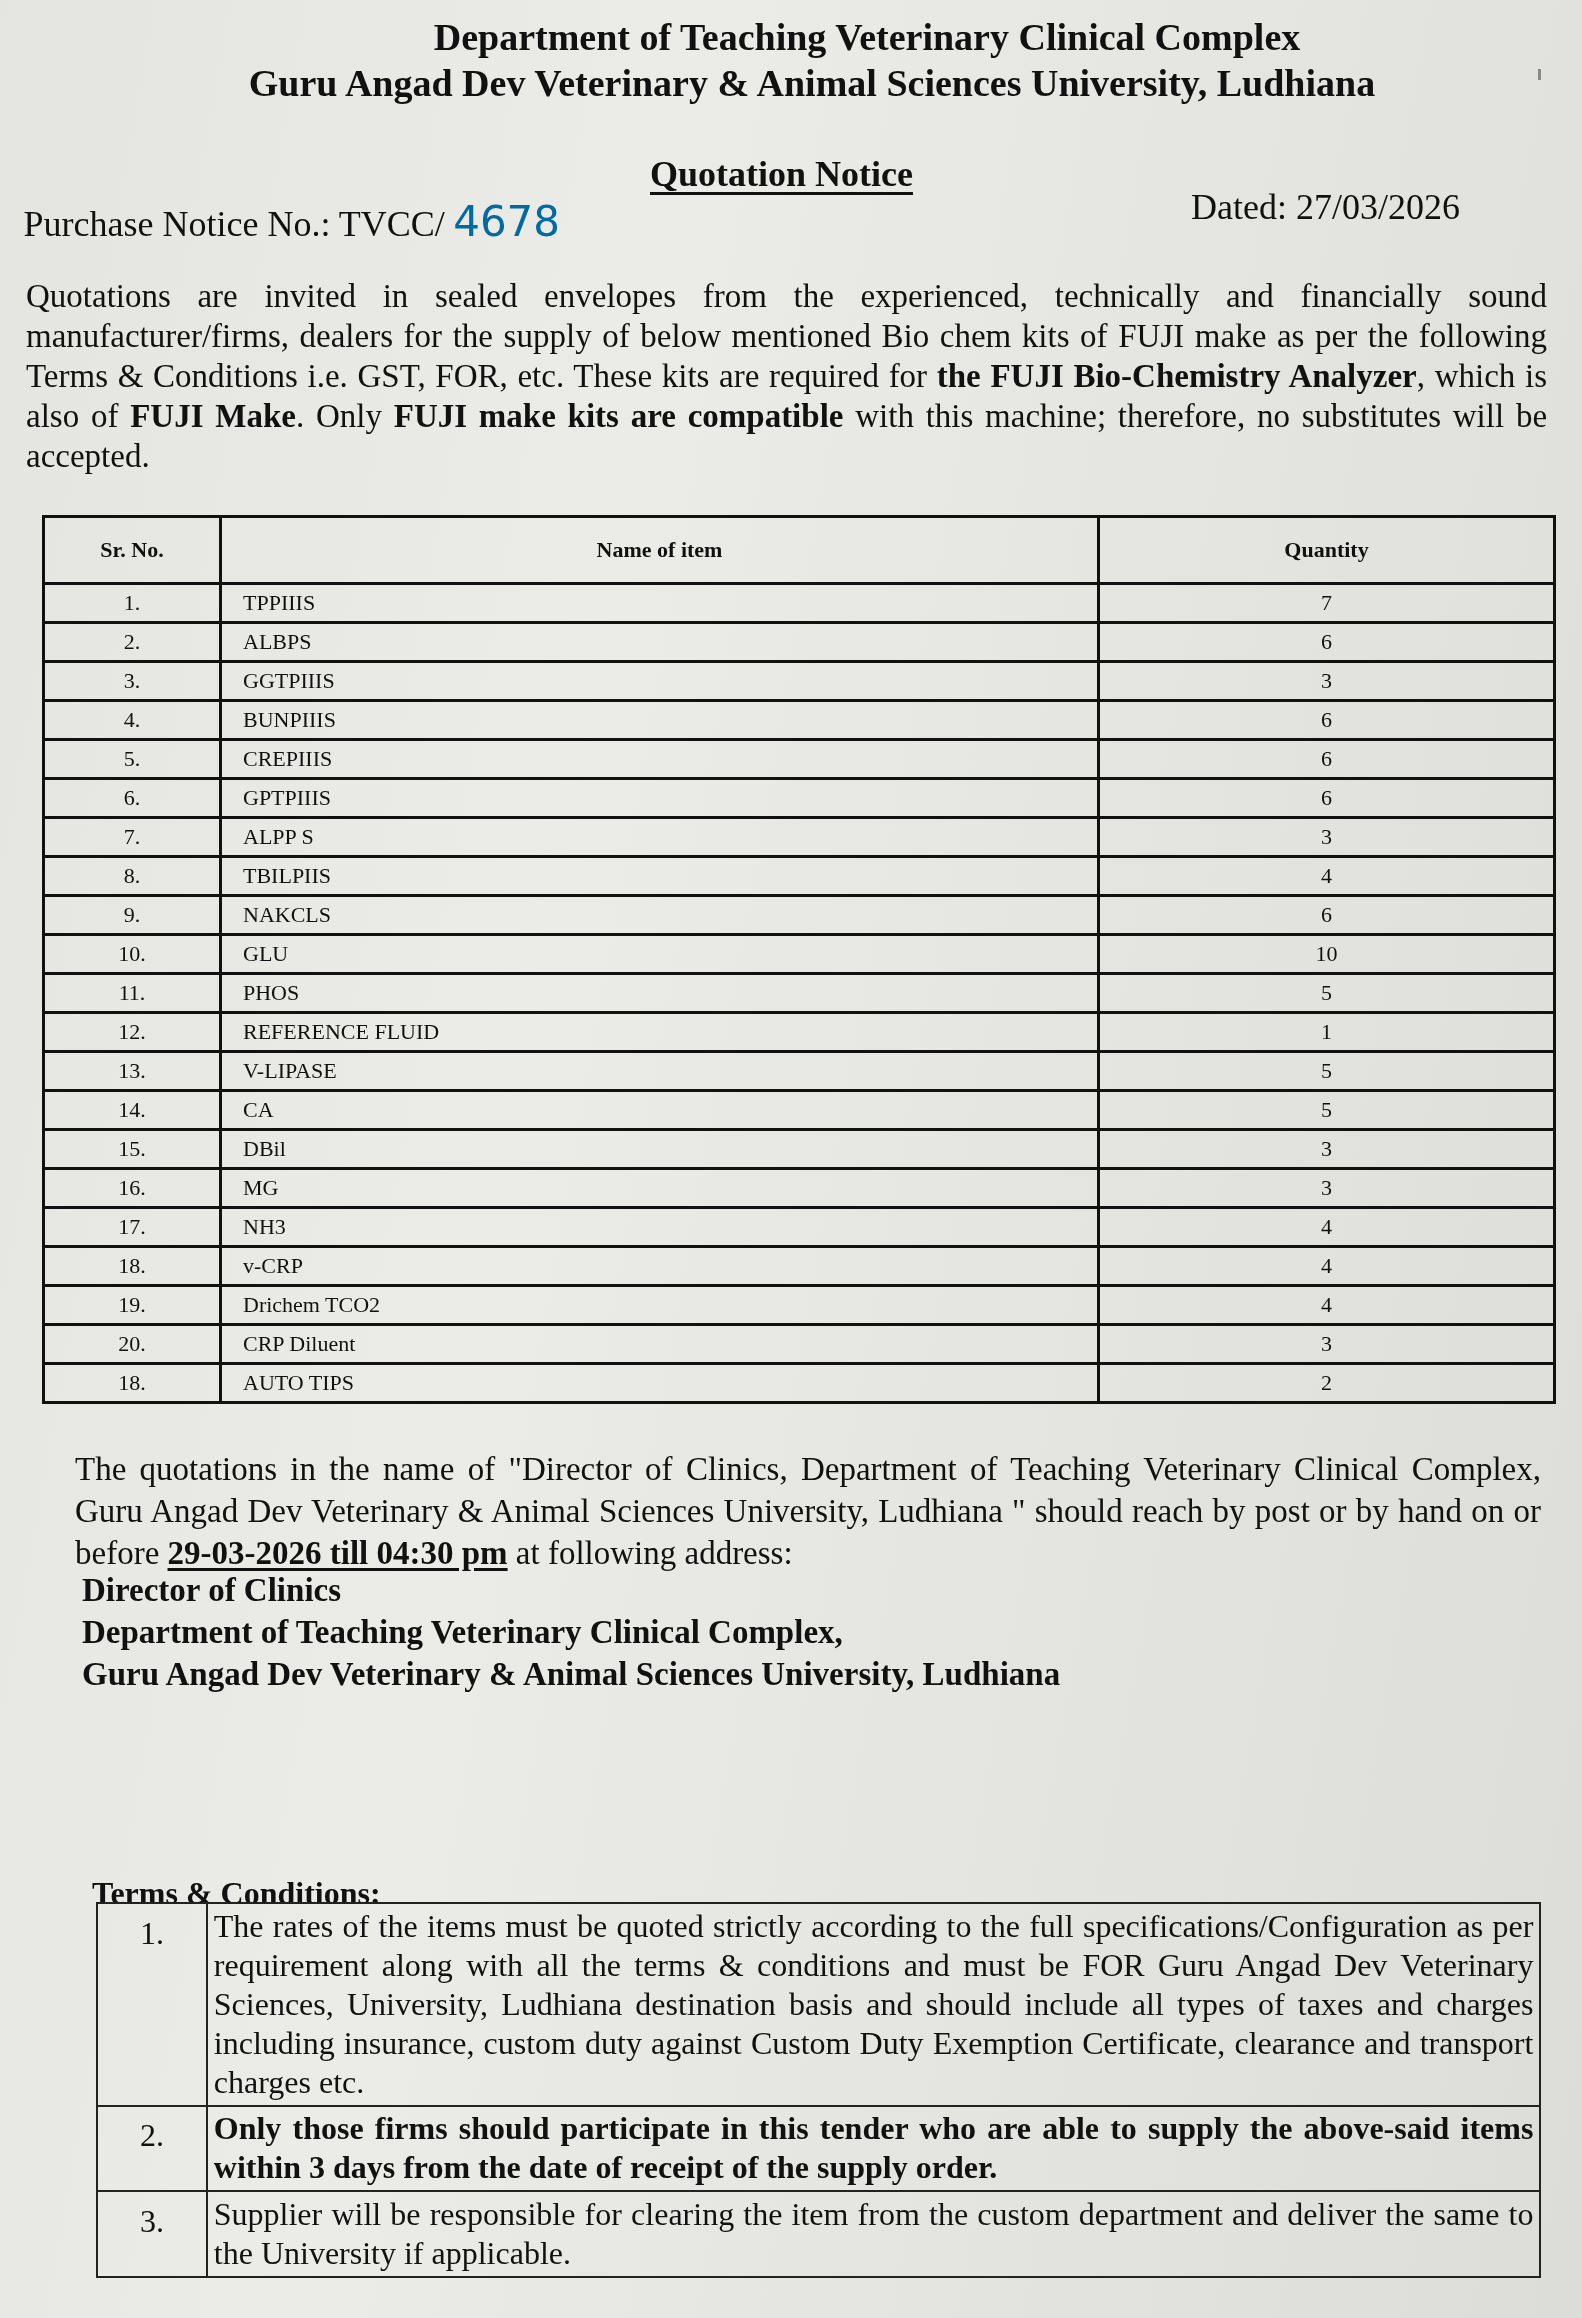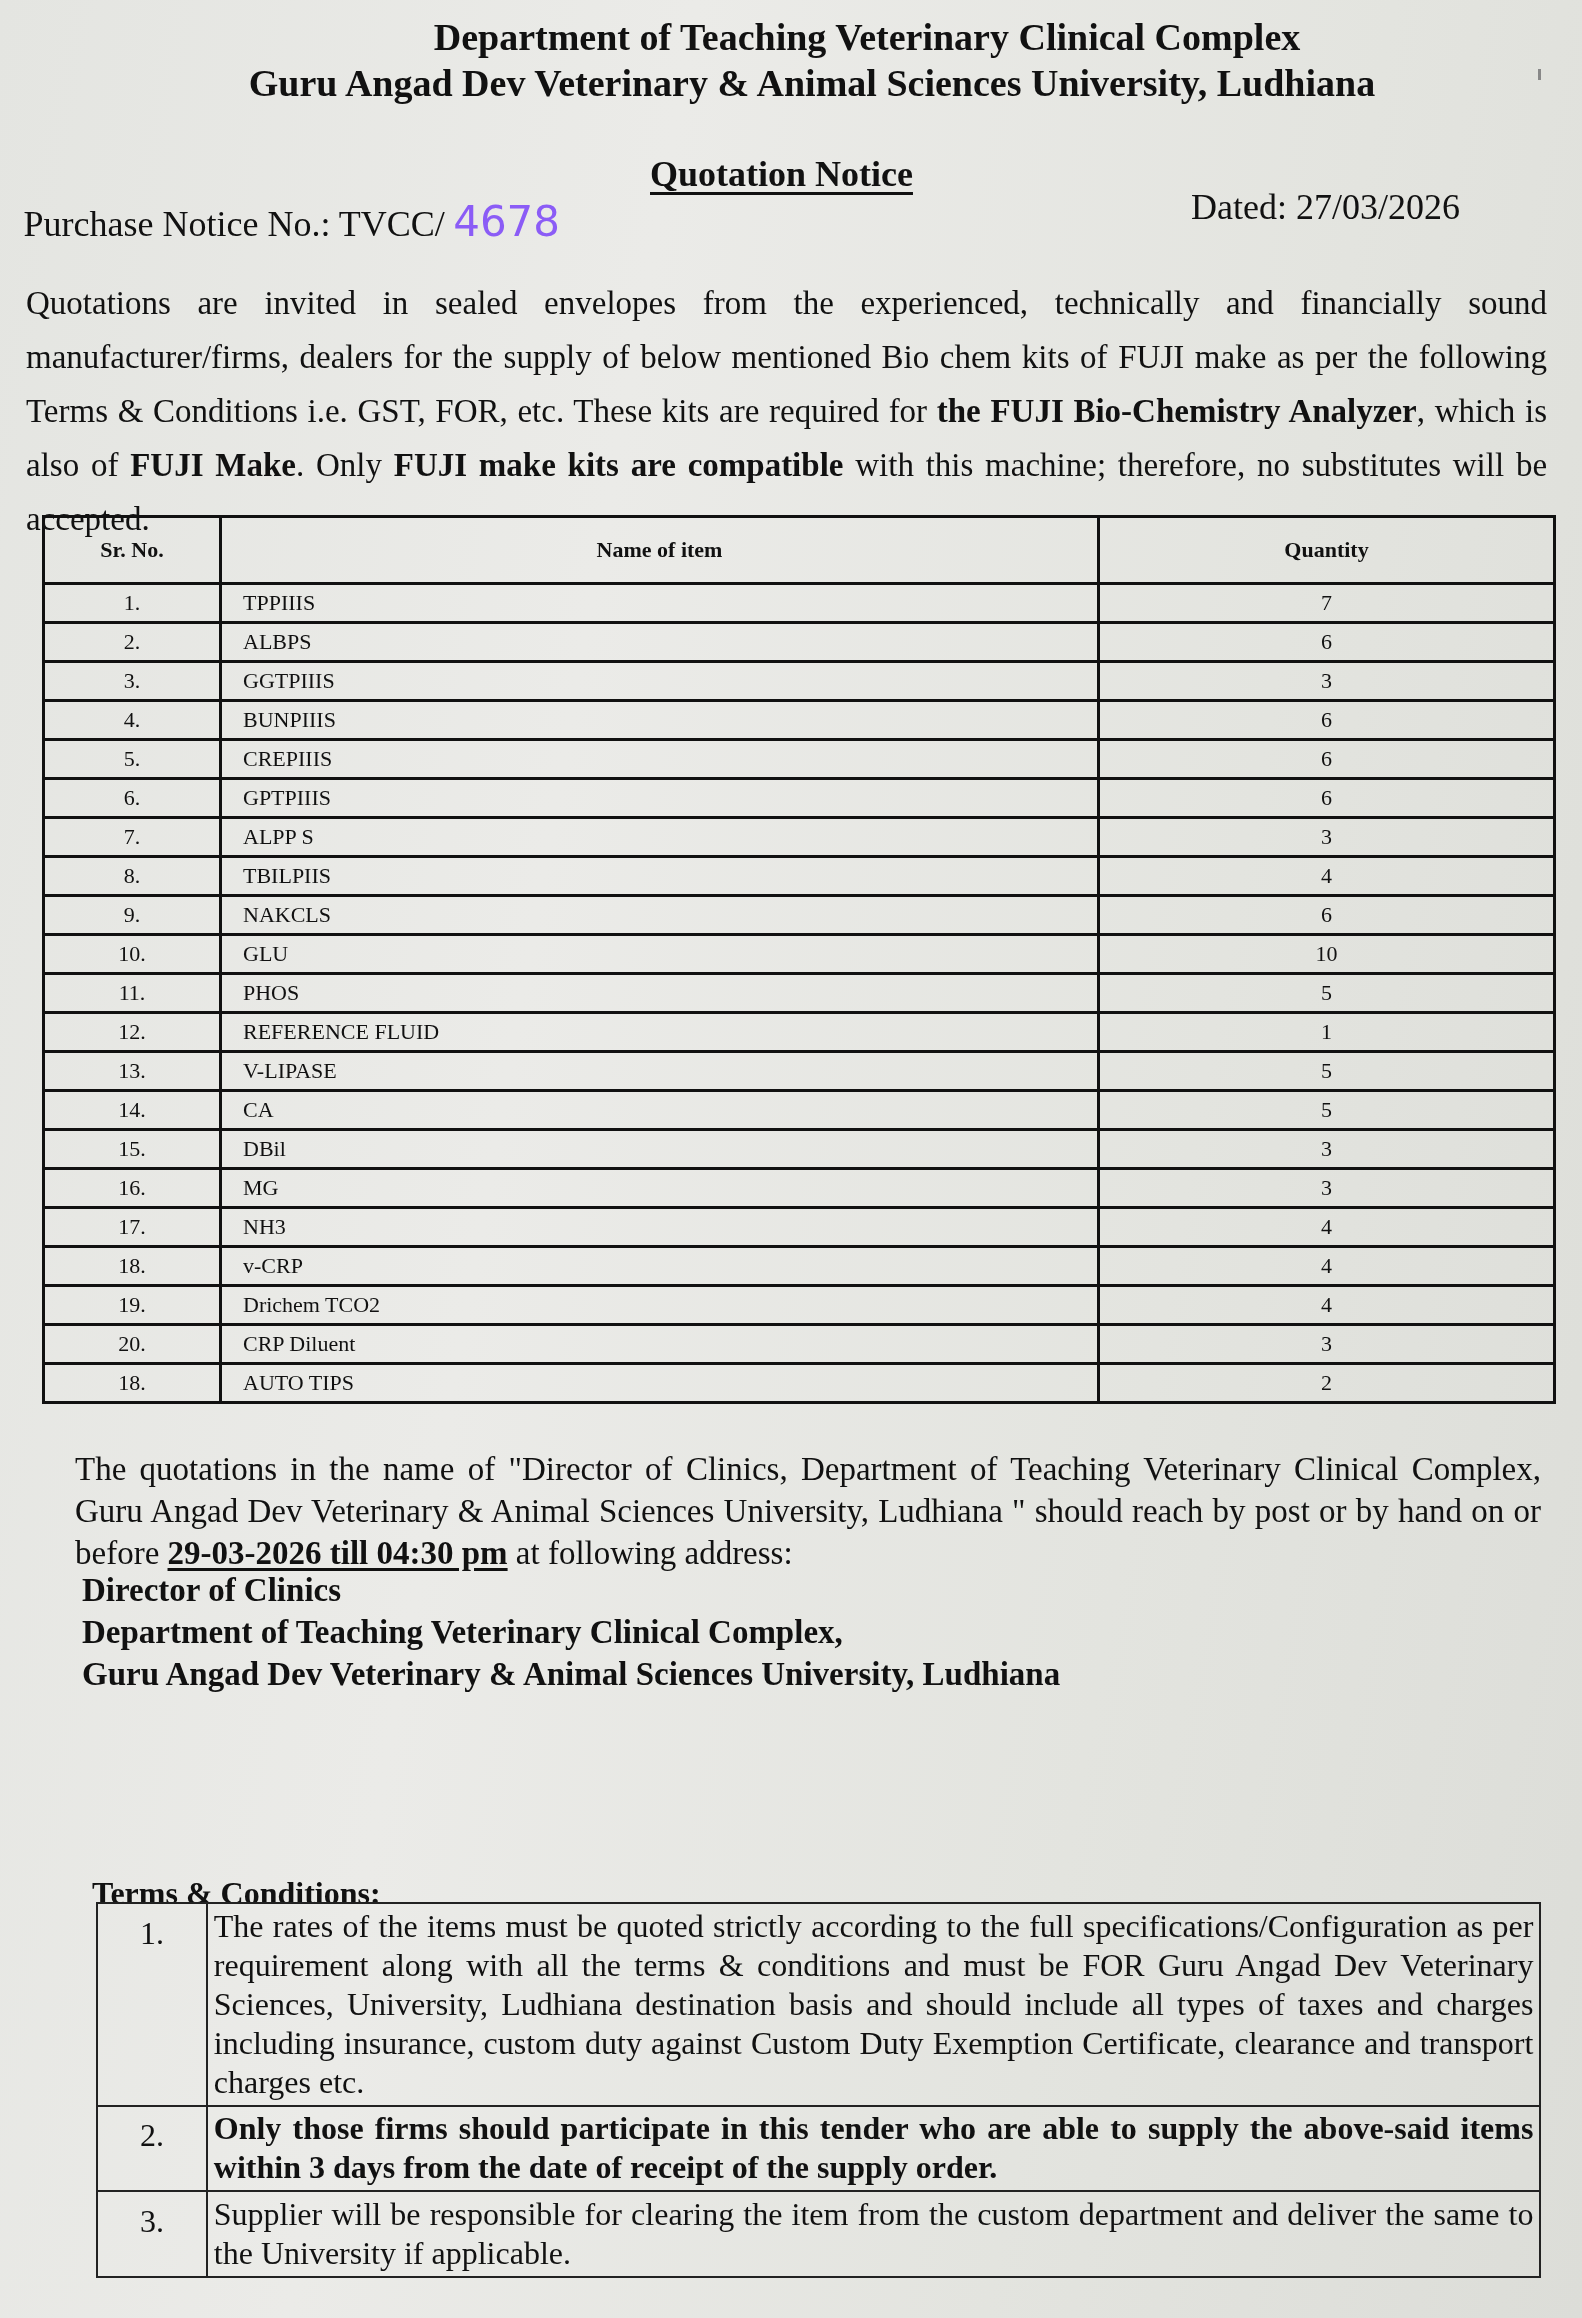--- a/index.html
+++ b/index.html
@@ -9,23 +9,23 @@
     font-family: "Liberation Serif", "DejaVu Serif", serif;
     color: #111;
     position: relative;
   }
   .page { position: absolute; left: 0; top: 0; width: 1582px; height: 2319px; }
   .hdr { position: absolute; left: 0; width: 1582px; text-align: center; font-weight: bold; font-size: 38px; }
   .hdr1 { top: 15.3px; left: 76px; }
   .hdr2 { top: 61px; left: 21px; }
   .qn-title { position: absolute; top: 153px; left: 650px; font-size: 36px; font-weight: bold; text-decoration: underline; text-underline-offset: 5.6px; }
   .pn { position: absolute; top: 197px; left: 23.6px; font-size: 36px; }
-  .pn .hand { font-family: "DejaVu Sans", sans-serif; color: #8b5cf6; font-size: 42px; margin-left: 8.3px; }
+  .pn .hand { font-family: "DejaVu Sans", sans-serif; color: #0369a1; font-size: 42px; margin-left: 8.3px; }
   .dated { position: absolute; top: 186px; left: 1191px; font-size: 36px; }
-  .intro { position: absolute; top: 276px; left: 26px; width: 1521px; font-size: 33px; line-height: 54px; text-align: justify; }
+  .intro { position: absolute; top: 276px; left: 26px; width: 1521px; font-size: 33px; line-height: 40px; text-align: justify; }
   .intro b { font-weight: bold; }
 
   table.items { position: absolute; top: 515px; left: 42px; width: 1514px; border-collapse: collapse; font-size: 22px; }
   table.items th, table.items td { border: 3.5px solid #111; padding: 0; }
   table.items th { height: 64px; font-weight: bold; }
   table.items td { height: 36px; line-height: 36px; }
   .c-sr { width: 174px; text-align: center; }
   .c-name { width: 854px; text-align: left; padding-left: 21px !important; }
   .c-qty { text-align: center; }
   th.c-name { text-align: center; padding-left: 0 !important; }

